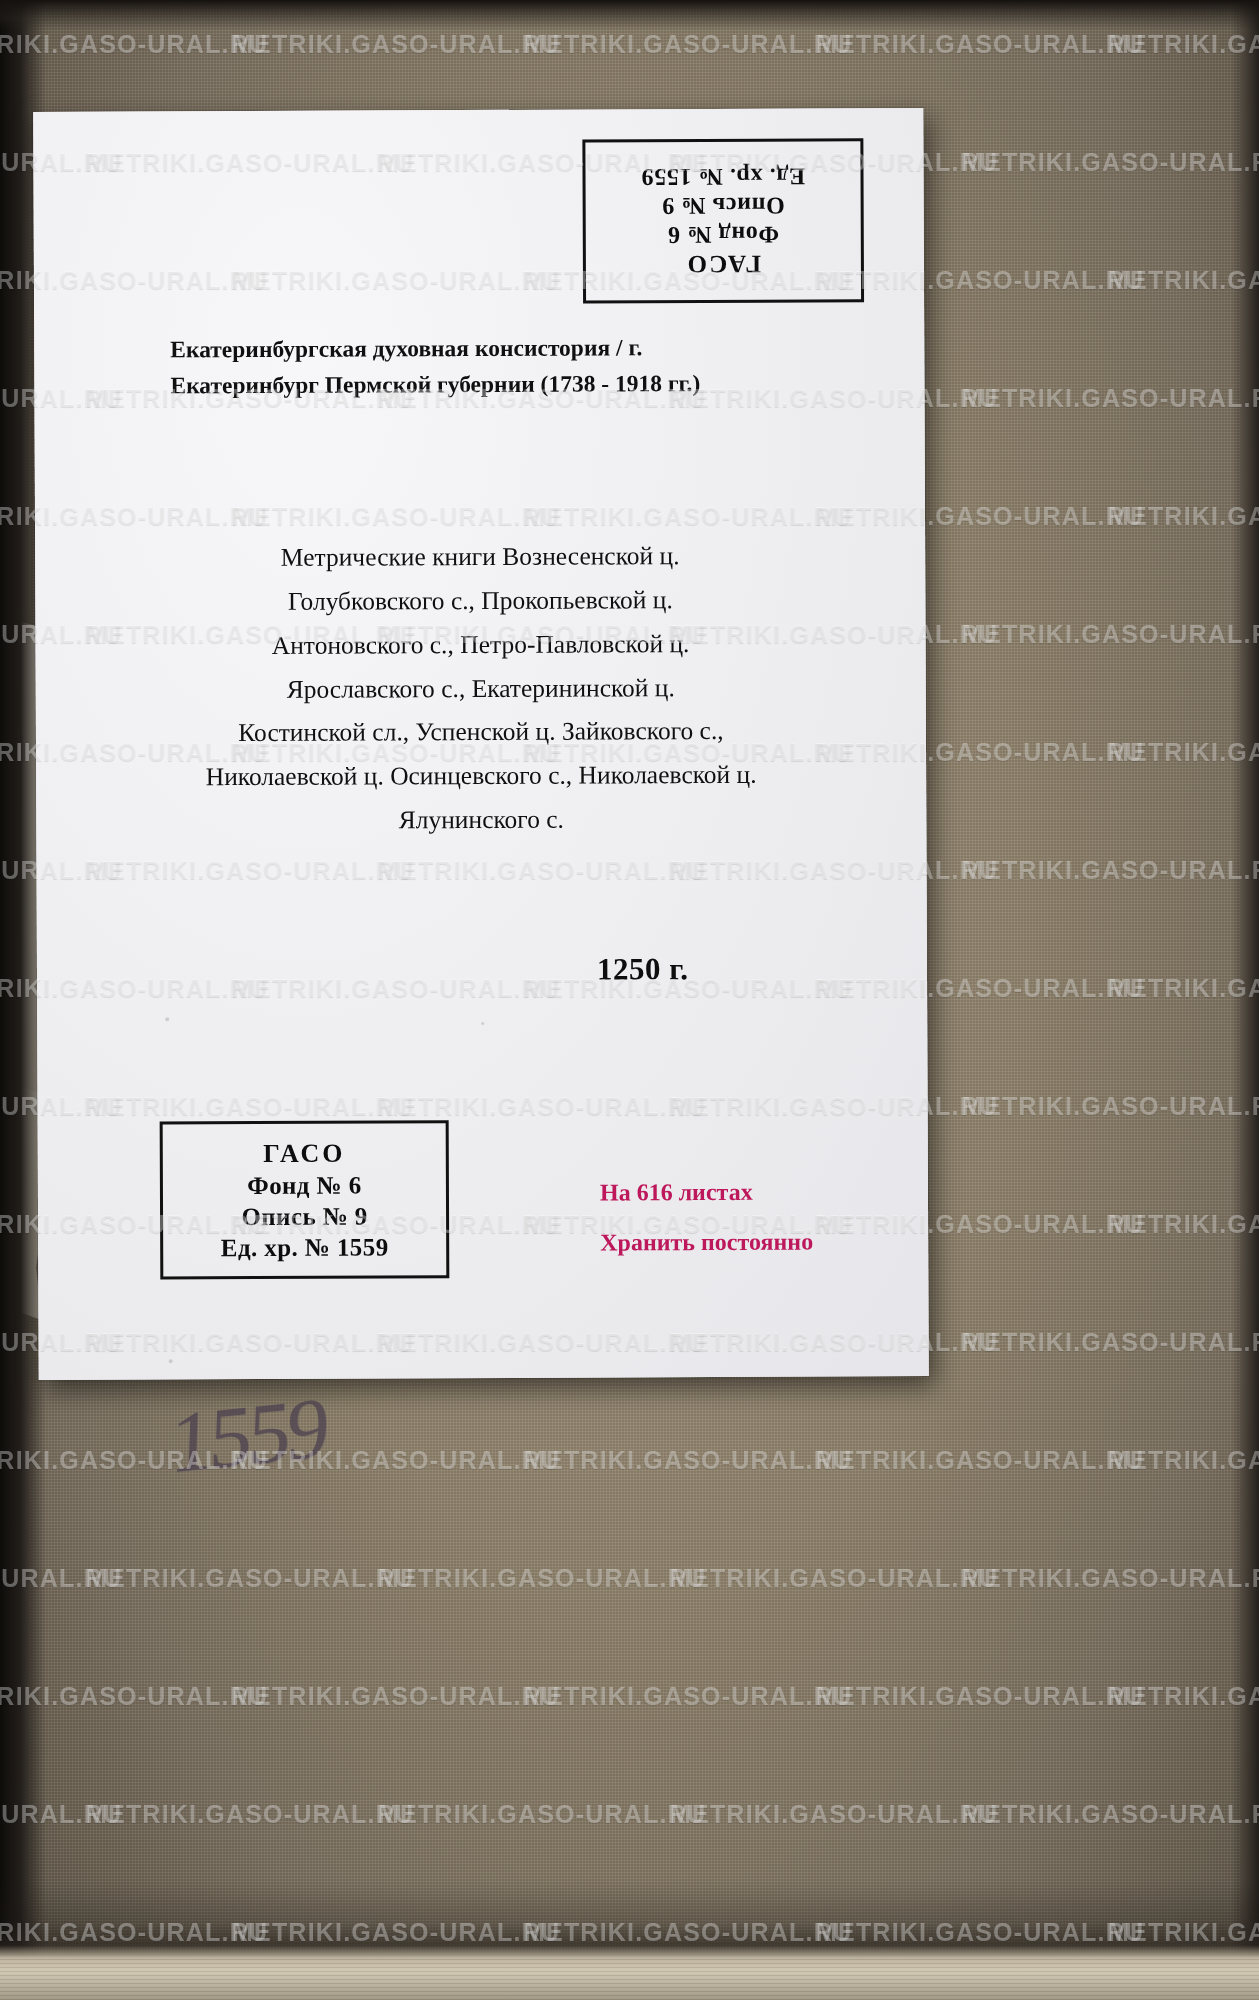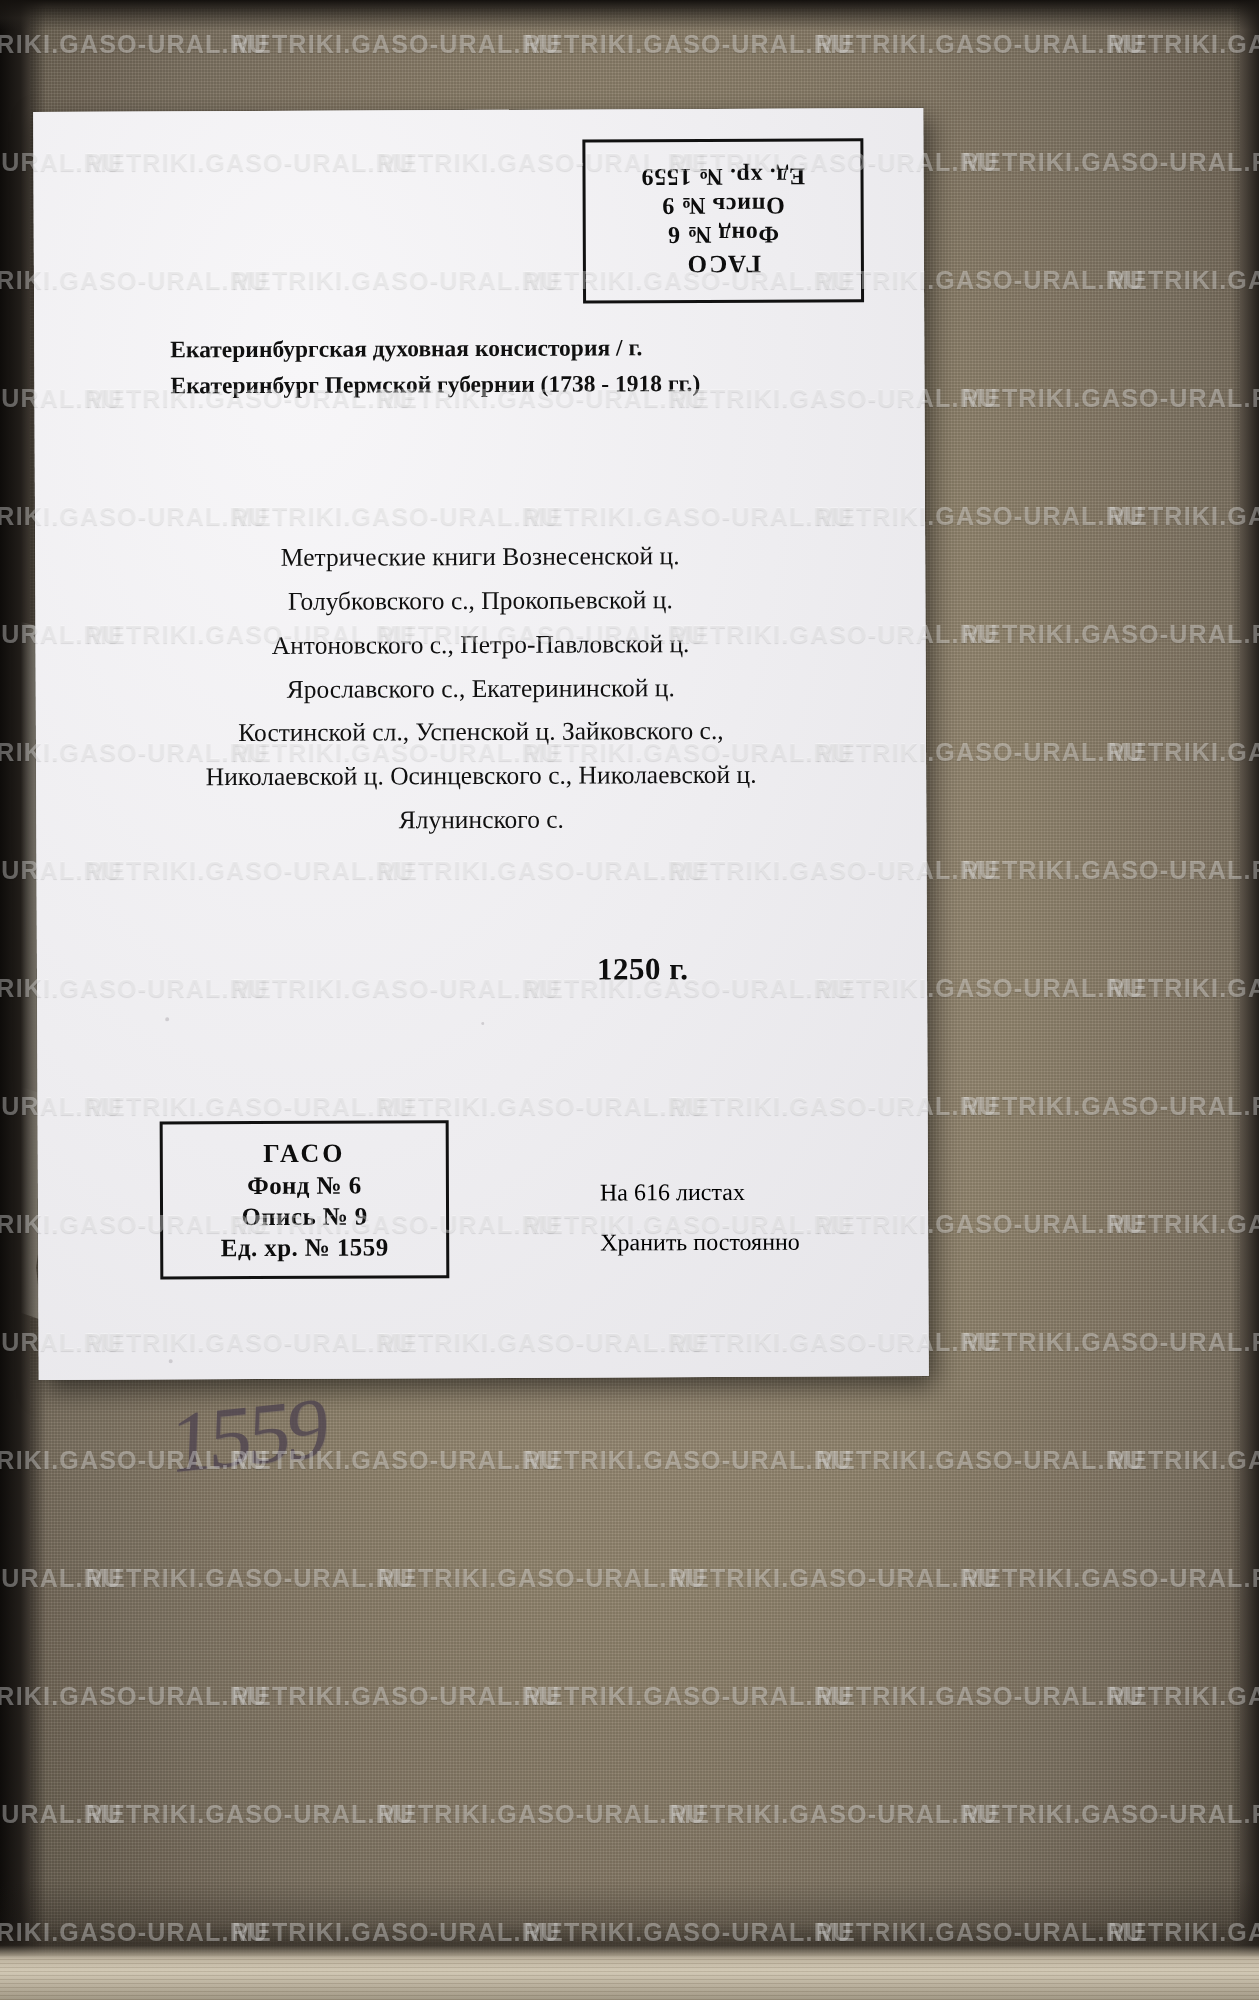--- a/index.html
+++ b/index.html
@@ -199,21 +199,22 @@
     color: #0d0d0d;
     letter-spacing: 0.4px;
   }
   .stamp-bottom .b1 { letter-spacing: 3px; font-size: 26px; }
 
   .notes {
     position: absolute;
     left: 562px; top: 1058px;
     font-size: 24px;
     line-height: 2.1;
-    color: #000000;
+    color: #be185d;
+    font-weight: bold;
   }
 
   
   .pencil {
     position: absolute;
     left: 170px; top: 1385px;
     font-size: 86px;
     color: #4a3f4e;
     font-family: "Liberation Serif", serif;
     transform: rotate(-6deg) skewX(-8deg);

